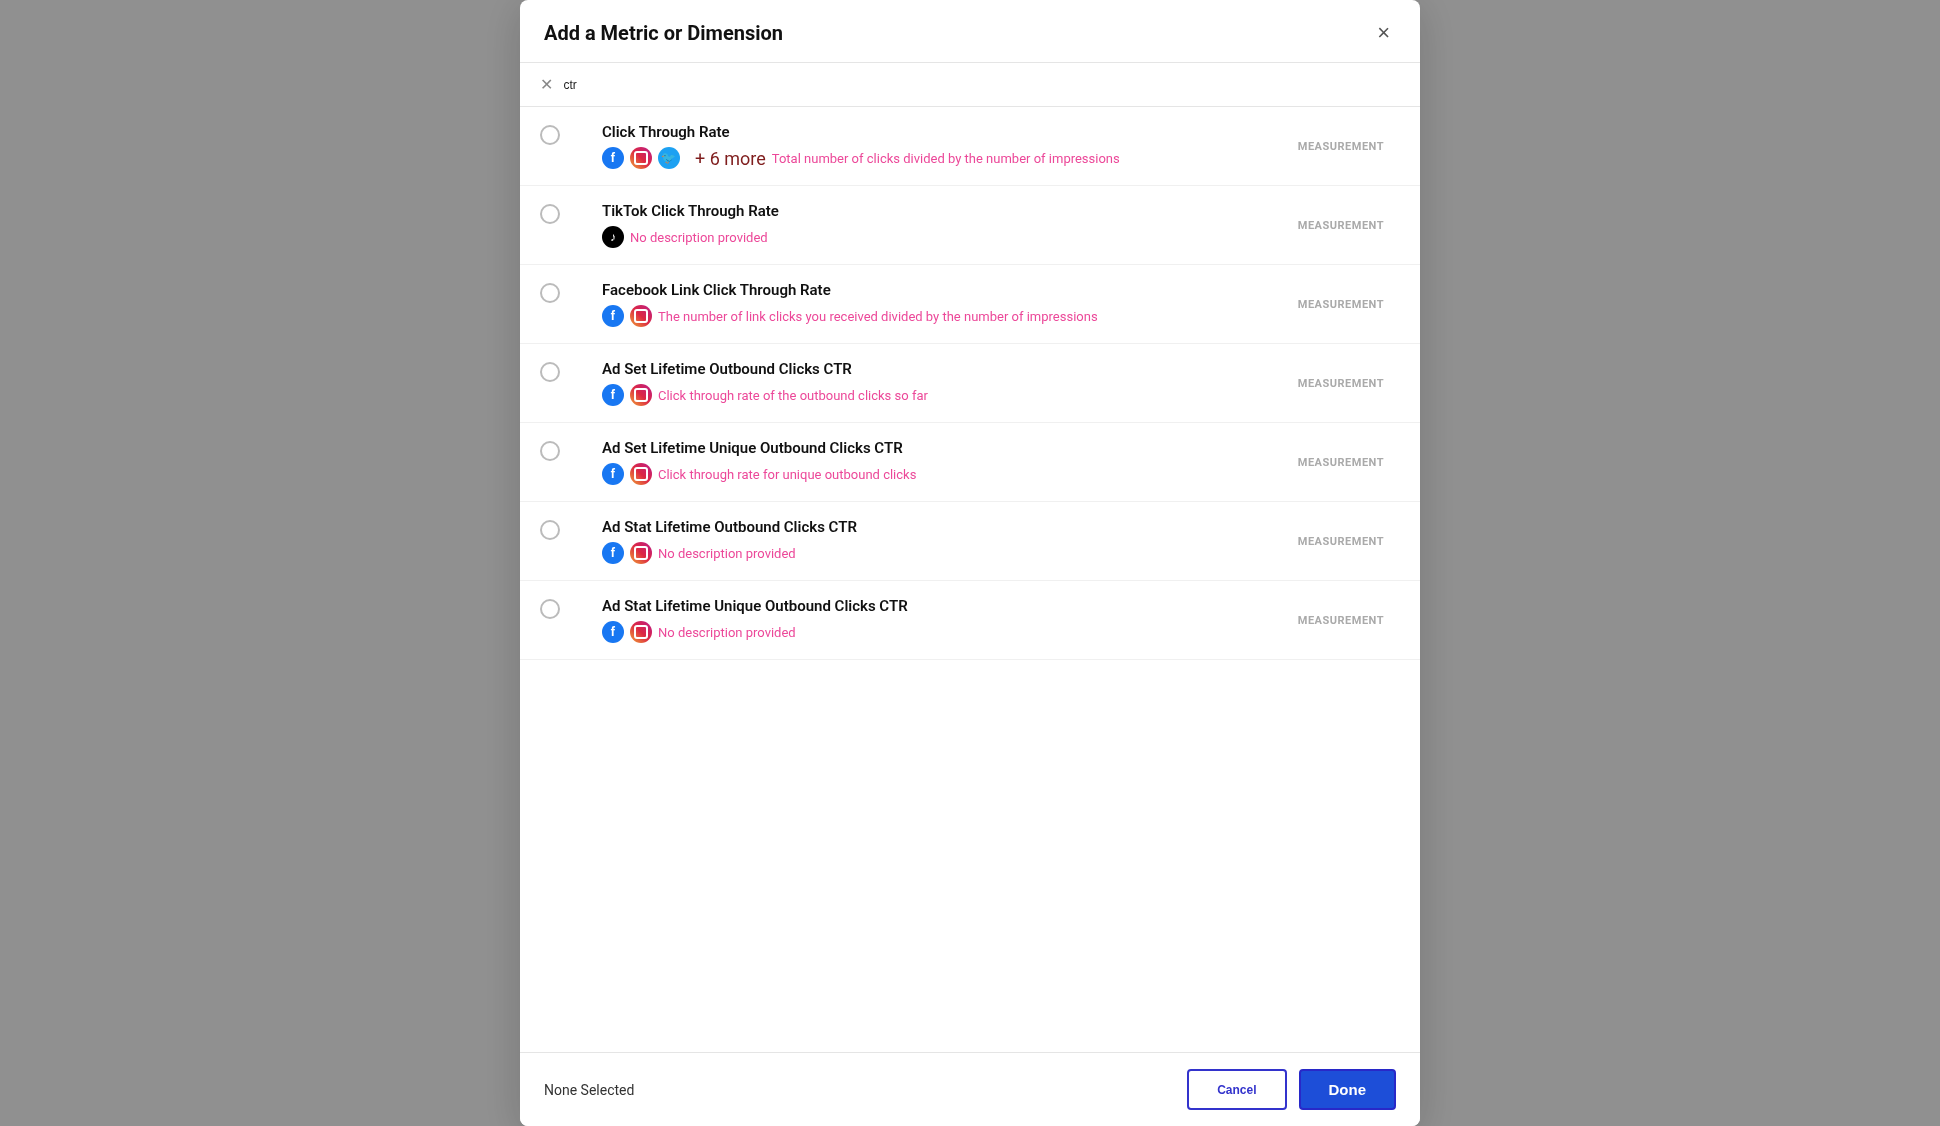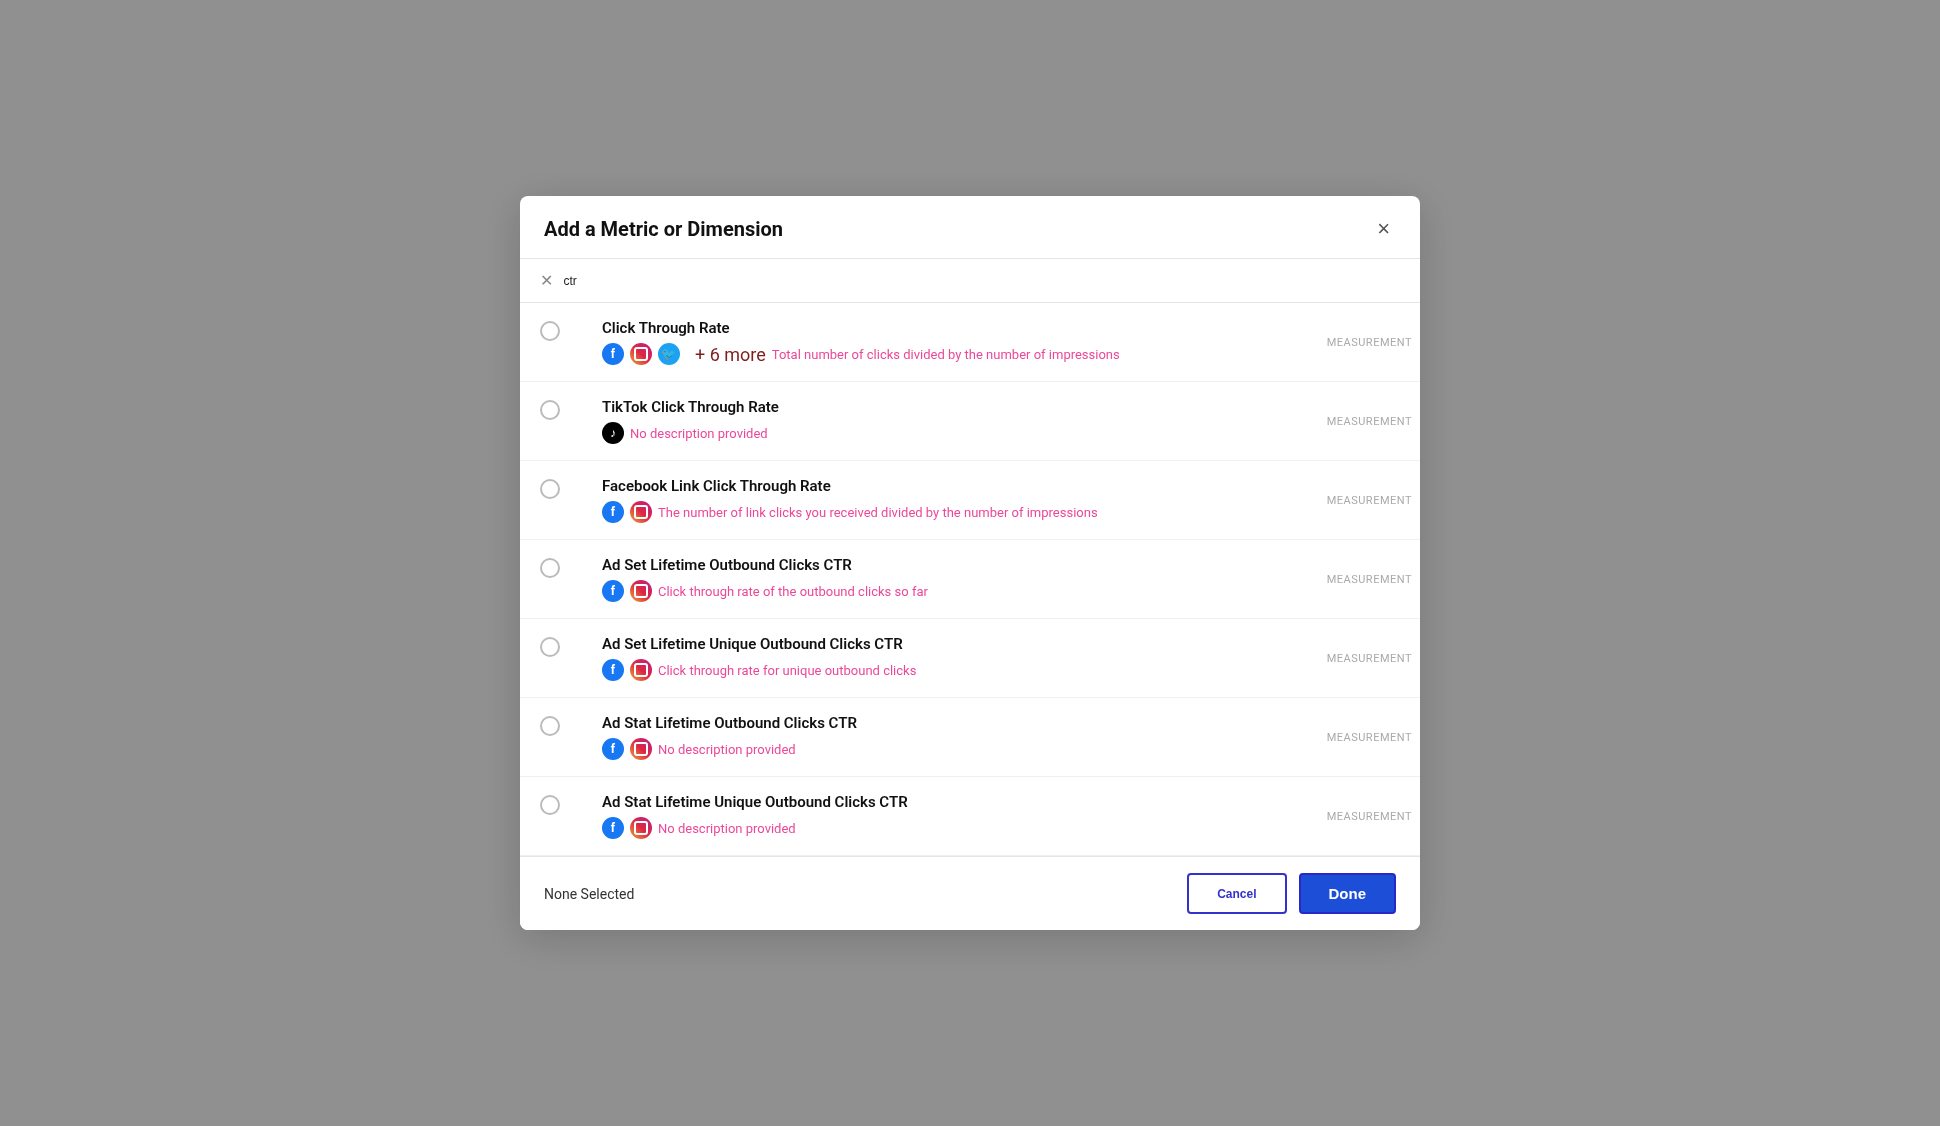--- a/index.html
+++ b/index.html
@@ -9,21 +9,20 @@
       display: flex;
       align-items: center;
       justify-content: center;
       min-height: 100vh;
     }
     .modal-overlay {
       background: rgba(0,0,0,0.4);
       position: fixed;
       inset: 0;
       display: flex;
-      align-items: center;
       justify-content: center;
     }
     .modal {
       background: #fff;
       border-radius: 8px;
       width: 900px;
       max-width: 95vw;
       box-shadow: 0 8px 40px rgba(0,0,0,0.18);
       display: flex;
       flex-direction: column;
@@ -133,25 +132,25 @@
       color: #7f1d1d;
       font-weight: 400;
       margin-left: 9px;
     }
     .item-desc {
       font-size: 13px;
       color: #ec4899;
     }
     .badge {
       position: absolute;
-      right: 8px;
+      right: 36px;
       top: 50%;
       transform: translateY(-50%);
       font-size: 11px;
-      font-weight: 400;
+      font-weight: 700;
       color: #aaa;
       letter-spacing: 0.5px;
     }
     .modal-footer {
       display: flex;
       align-items: center;
       justify-content: space-between;
       padding: 16px 24px;
       border-top: 1px solid #e5e5e5;
       background: #fff;

